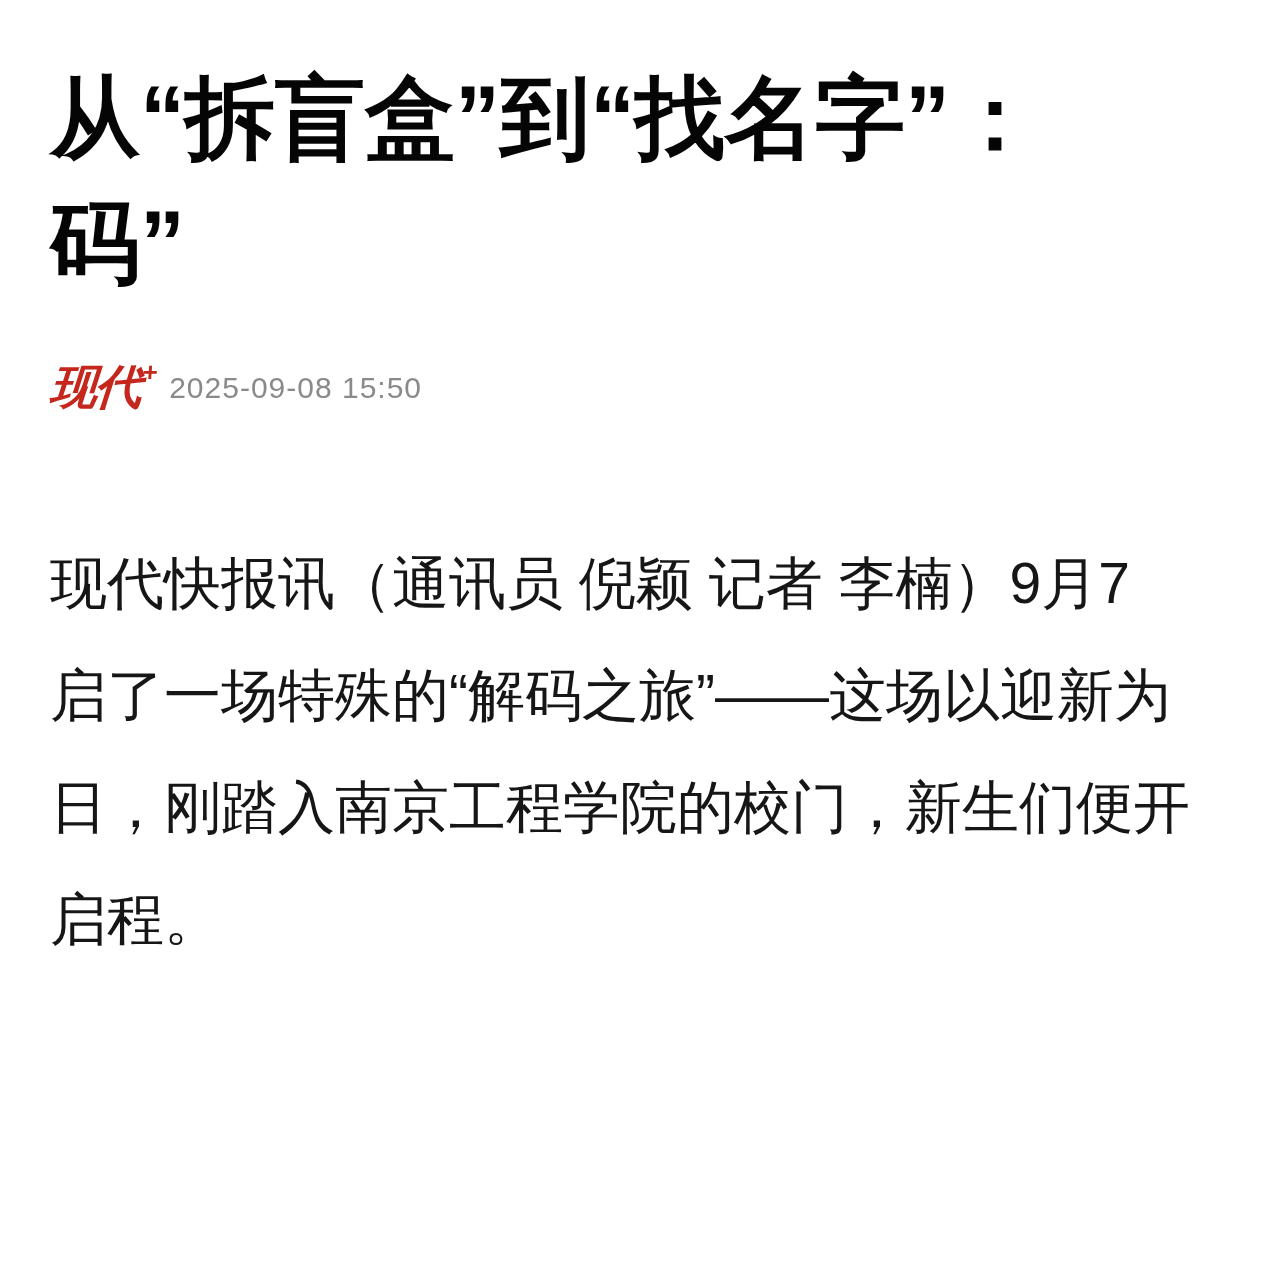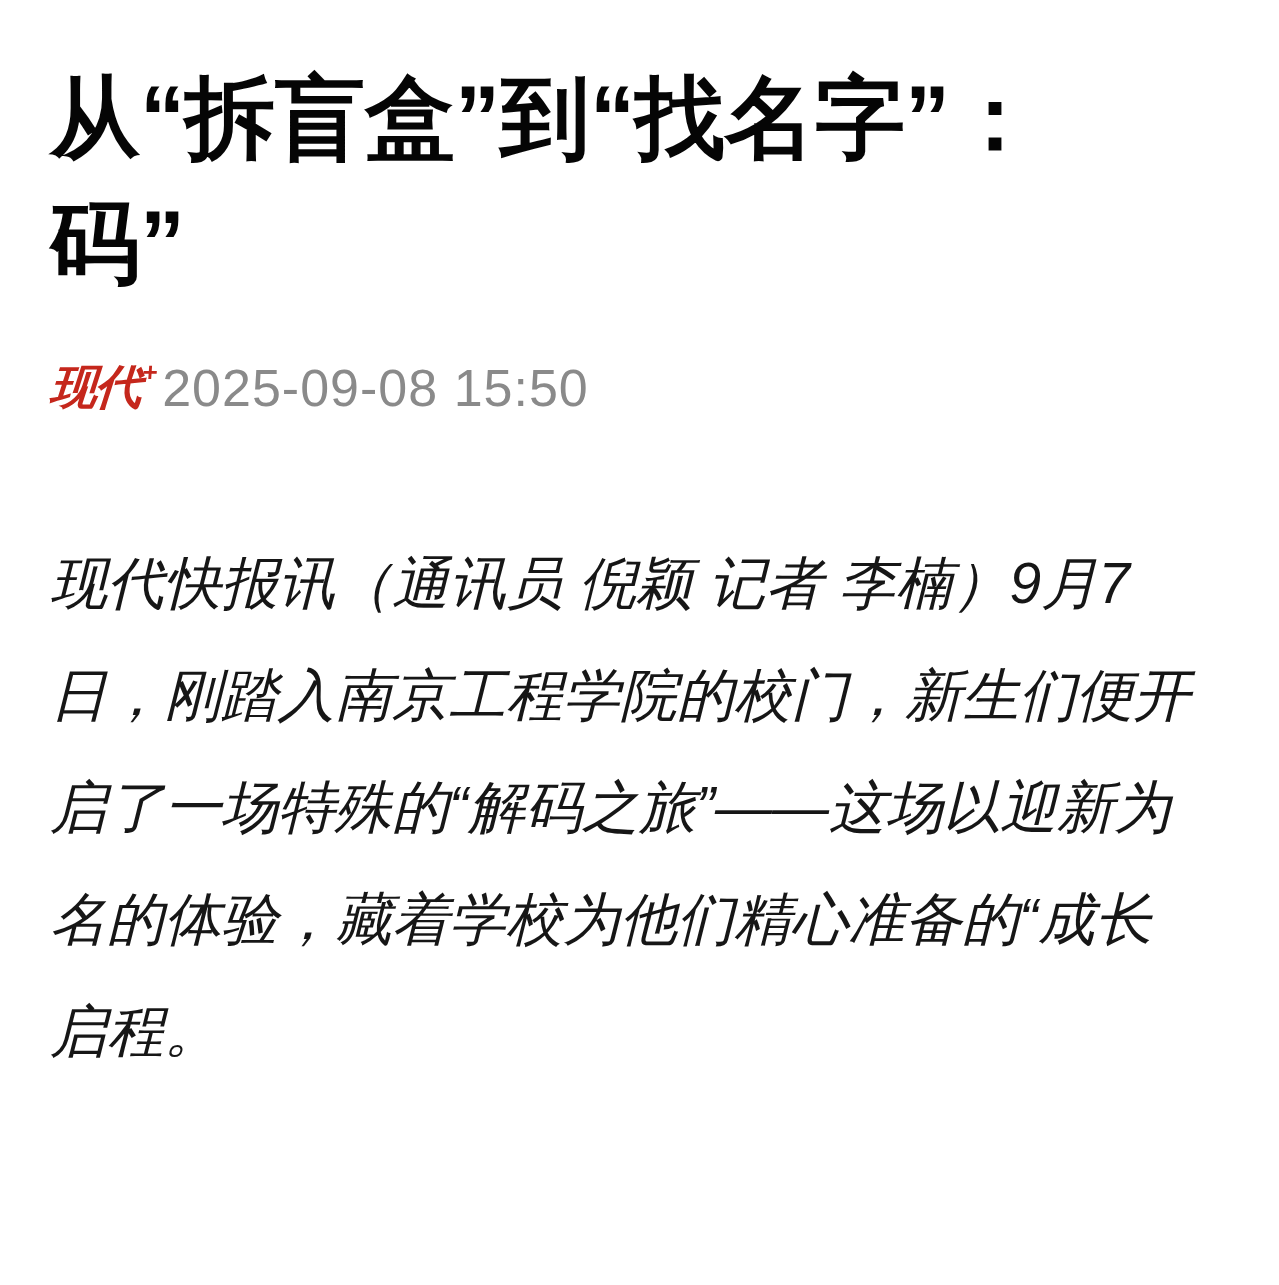--- a/index.html
+++ b/index.html
@@ -46,54 +46,52 @@
     white-space: nowrap;
   }
   .logo sup {
     font-size: 26px;
     font-weight: 900;
     vertical-align: 22px;
     margin-left: 1px;
   }
   .timestamp {
     color: #8a8a8a;
-    font-size: 52px;
+    font-size: 30px;
     font-weight: 400;
-    margin-left: 8px;
+    margin-left: 15px;
     letter-spacing: 1px;
     white-space: nowrap;
   }
   .article-body {
     margin-top: 108px;
     color: #161616;
     font-size: 57px;
     line-height: 112px;
     font-weight: 400;
   }
   .body-line {
     white-space: nowrap;
-    font-style: italic;
   }
 </style>
 </head>
 <body>
 
 <div class="page">
 
   <h1 class="title">
     <div class="title-line">从“拆盲盒”到“找名字”：</div>
     <div class="title-line">码”</div>
   </h1>
 
   <div class="meta">
     <span class="logo"><span>现代</span><sup>+</sup></span>
     <span class="timestamp">2025-09-08 15:50</span>
   </div>
 
   <div class="article-body">
     <div class="body-line">现代快报讯（通讯员 倪颖 记者 李楠）9月7</div>
+    <div class="body-line">启了一场特殊的“解码之旅”——这场以迎新为</div>
     <div class="body-line">日，刚踏入南京工程学院的校门，新生们便开</div>
-    <div class="body-line">启了一场特殊的“解码之旅”——这场以迎新为</div>
-    <div class="body-line">名的体验，藏着学校为他们精心准备的“成长</div>
     <div class="body-line">启程。</div>
   </div>
 
 </div>
 
 </body></html>

